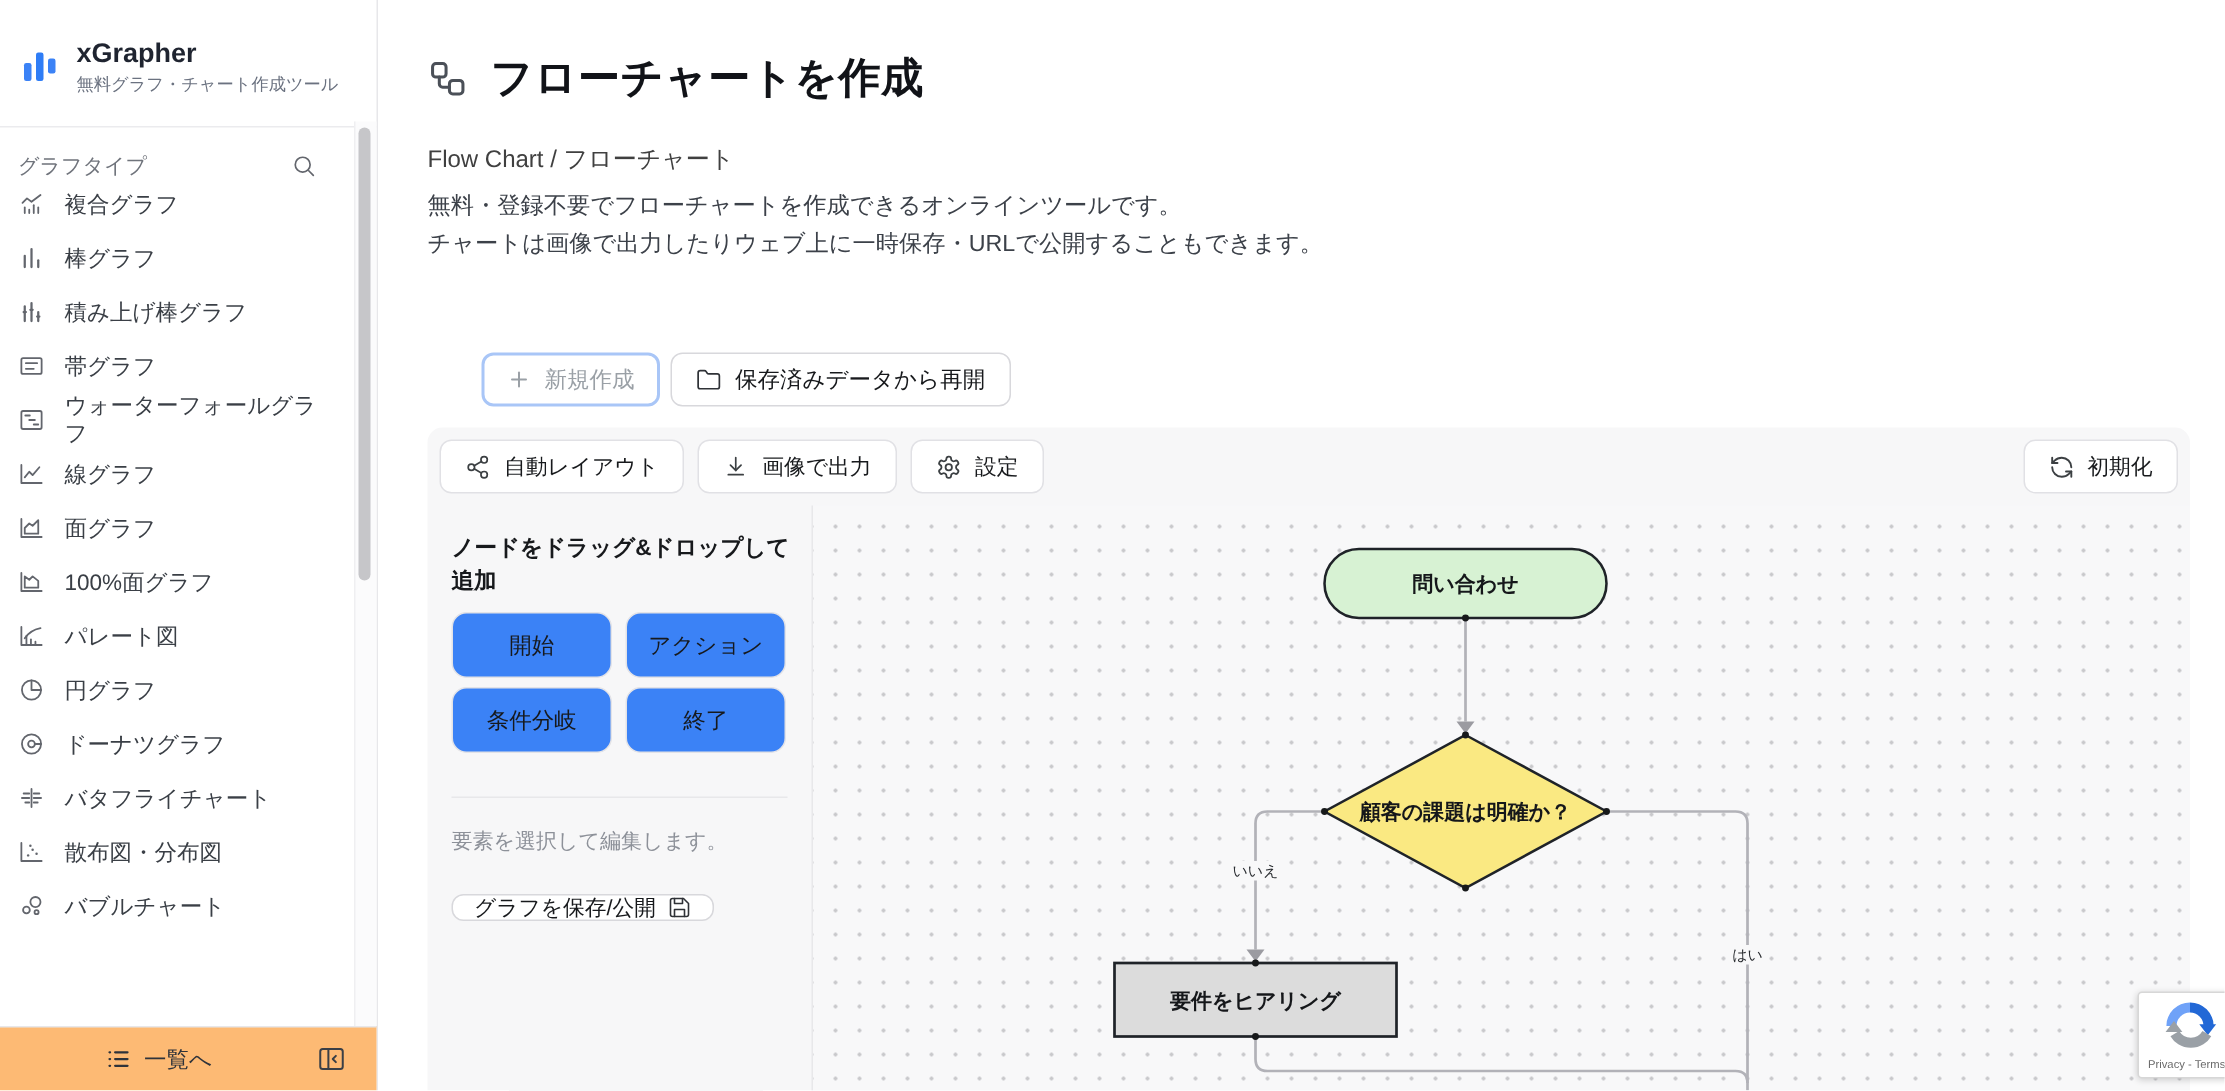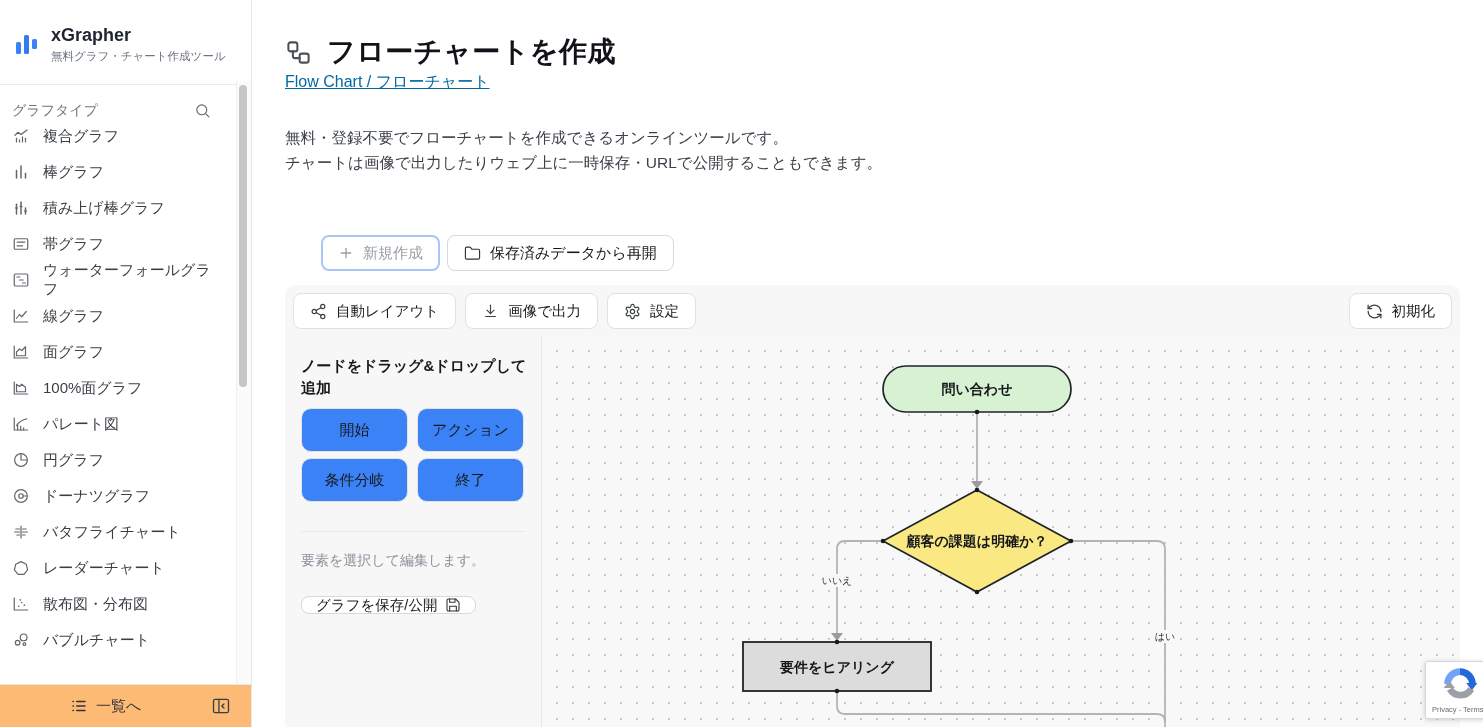--- a/index.html
+++ b/index.html
@@ -22,21 +22,21 @@
   .scroll-track { position:absolute; left:236px; top:81px; width:15px; height:603px; background:#fbfbfc; border-left:1px solid #efeff1; }
   .scroll-thumb { position:absolute; left:2px; top:4px; width:8px; height:302px; background:#c6c6c9; border-radius:4px; }
   .side-footer { position:absolute; left:0; bottom:0; width:251px; height:43px; border-top:1px solid #e7e7ea; background:#fdba74; display:flex; align-items:center; }
   .footer-link { display:flex; align-items:center; gap:8px; margin-left:70px; font-size:15px; color:#2f333a; cursor:pointer; }
   .collapse-btn { position:absolute; right:19px; top:10px; width:22px; height:22px; background:none; border:none; cursor:pointer; display:flex; align-items:center; justify-content:center; }
 
   
   .main-header { position:absolute; left:285px; top:0; width:1175px; }
   .title-row { position:absolute; top:33px; left:0; display:flex; align-items:center; gap:15px;font-family:Liberation Mono, monospace; }
   .page-title { font-size:28px; font-weight:700; color:#111318; letter-spacing:.5px; }
-  .breadcrumb { position:absolute; top:72px; left:0; font-size:16px; color:#0369a1;text-decoration:underline; }
+  .breadcrumb { position:absolute; top:96px; left:0; font-size:16px; color:#404040; }
   .descr { position:absolute; top:126px; left:0; font-size:15.5px; line-height:24.5px; color:#3c4149; }
 
   
   .action-row { position:absolute; left:285px; top:235px; display:flex; gap:7px;padding-left:36px; }
   .btn { display:inline-flex; align-items:center; justify-content:center; gap:9px; height:36px; background:#fff; border:1px solid #d8d8dc; border-radius:8px; font-size:15px; color:#17191c; padding:0 16px; cursor:pointer; font-family:inherit; }
   .btn-new { border:2px solid #a9c6f7; color:#9aa0a6; padding:0 15px; }
   .btn-new svg { stroke:#9aa0a6; }
 
   
   .card { position:absolute; left:285px; top:285px; width:1175px; height:442px; background:#f7f7f8; border-radius:10px 10px 0 0; }
@@ -196,26 +196,20 @@
         <svg class="icn" width="18" height="18" viewBox="0 0 24 24">
             <path d="M12 4v16"></path>
             <path d="M10 8H5"></path>
             <path d="M10 12H3.5"></path>
             <path d="M10 16H6.5"></path>
             <path d="M14 8h5"></path>
             <path d="M14 12h6.5"></path>
             <path d="M14 16h3.5"></path>
           </svg>
         <span>バタフライチャート</span>
-      </div>
-      <div class="side-item">
-        <svg class="icn" width="18" height="18" viewBox="0 0 24 24">
-            <polygon points="12,3.5 19,6.9 20.8,14.5 15.9,20.6 8.1,20.6 3.2,14.5 5,6.9"></polygon>
-          </svg>
-        <span>レーダーチャート</span>
       </div>
       <div class="side-item">
         <svg class="icn" width="18" height="18" viewBox="0 0 24 24">
             <path d="M3 4v16h18"></path>
             <circle cx="9" cy="15" r="1.1" fill="#63666d" stroke="none"></circle>
             <circle cx="13" cy="10" r="1.1" fill="#63666d" stroke="none"></circle>
             <circle cx="16.5" cy="13.5" r="1.1" fill="#63666d" stroke="none"></circle>
             <circle cx="11" cy="6.5" r="1.1" fill="#63666d" stroke="none"></circle>
           </svg>
         <span>散布図・分布図</span>

